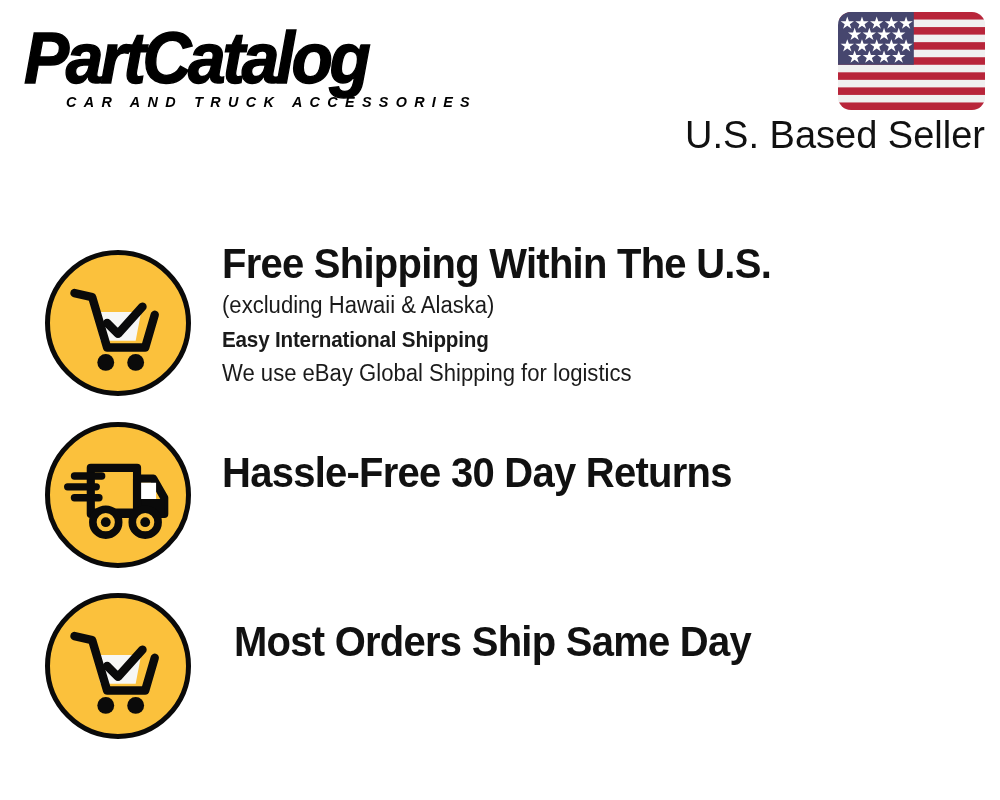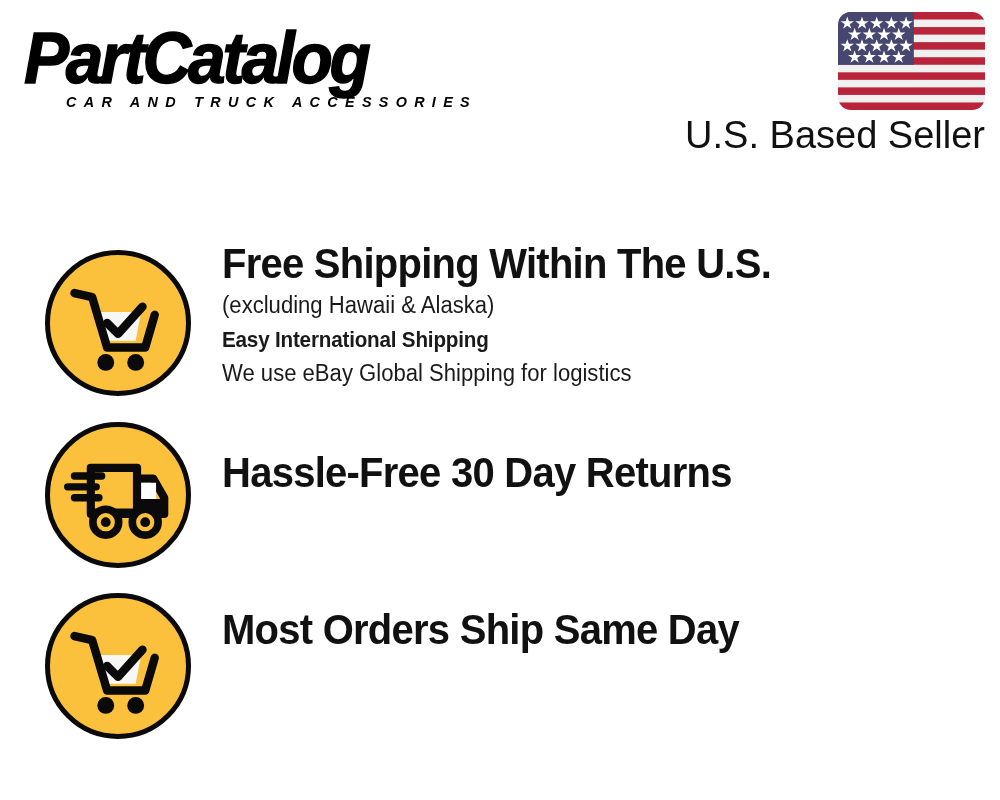--- a/index.html
+++ b/index.html
@@ -130,21 +130,21 @@
 
   .badge-icon svg { display: block; width: 100%; height: 100%; }
 
   .feature-text {
     position: absolute;
     left: 222px;
     width: 740px;
   }
   .row-0 .feature-text { top: 0px; }
   .row-1 .feature-text { top: 38px; }
-  .row-2 .feature-text { top: 24px; }
+  .row-2 .feature-text { top: 36px; margin-left: 12px; }
 
   .feature-title {
     display: block;
     font-family: "Liberation Sans", sans-serif;
     font-weight: bold;
     font-size: 43px;
     line-height: 50px;
     letter-spacing: -0.8px;
     color: #111111;
     white-space: nowrap;

